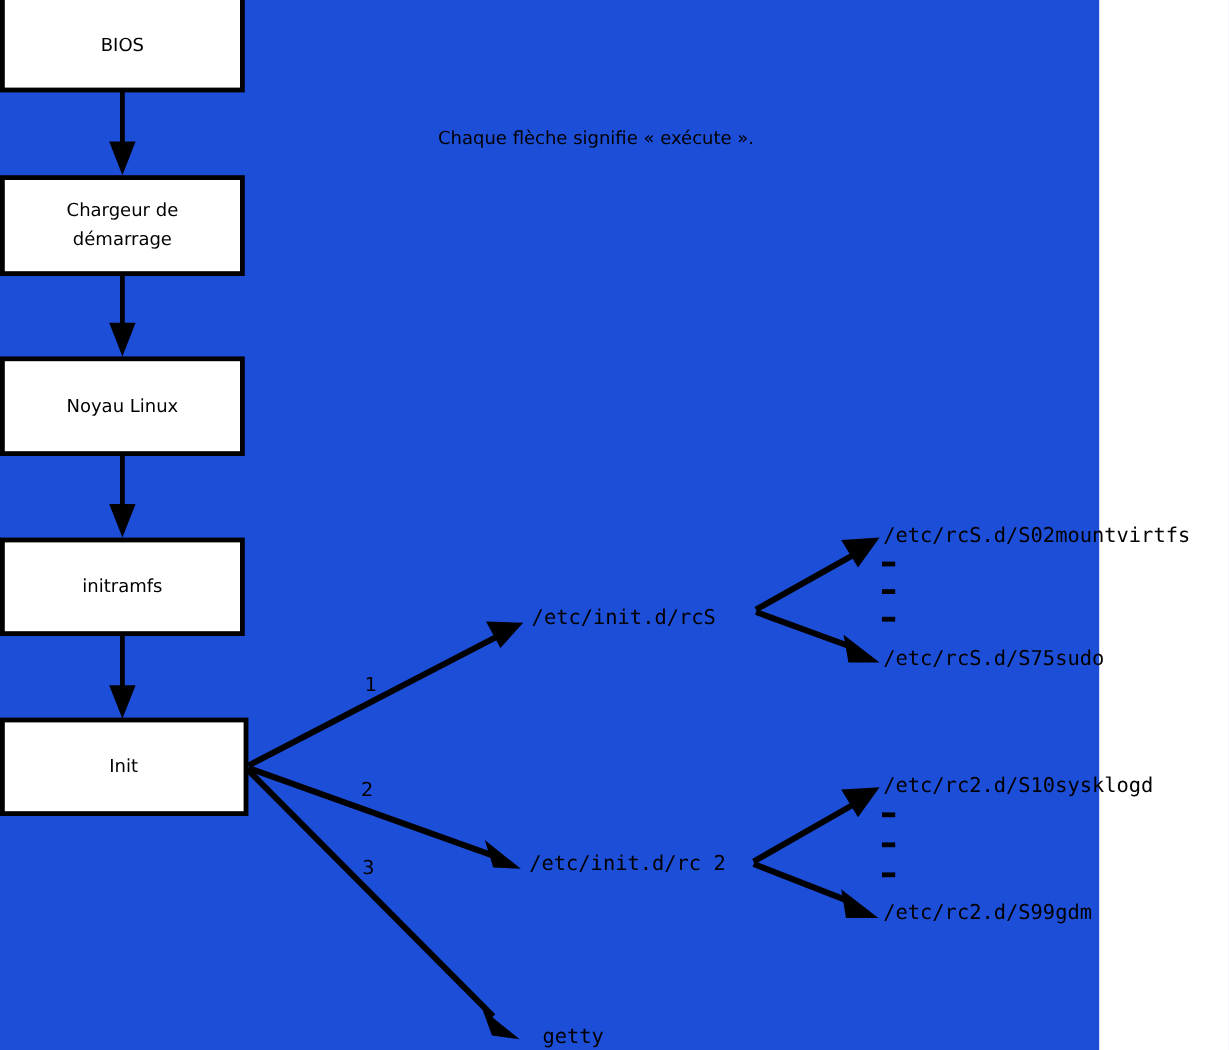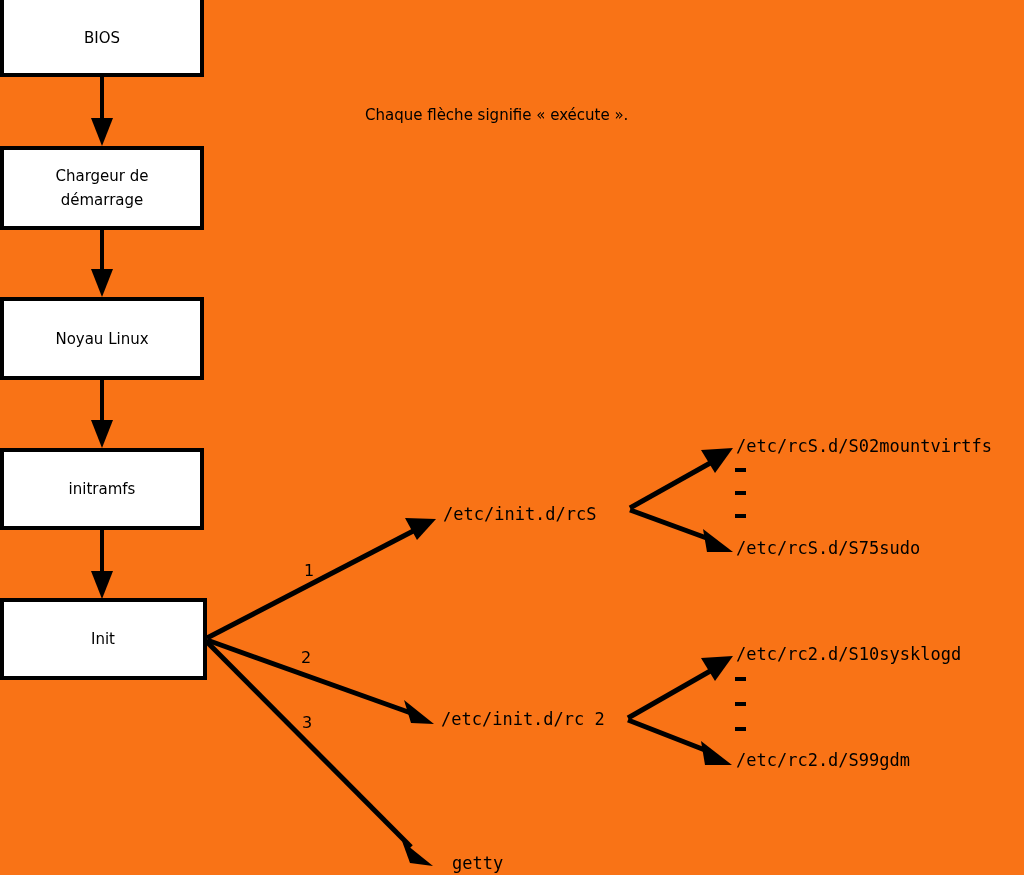--- a/index.html
+++ b/index.html
@@ -8,23 +8,23 @@
     background: #ffffff;
   }
   body {
     width: 1024px;
     height: 875px;
     overflow: hidden;
     font-family: "DejaVu Sans", sans-serif;
   }
   #diagram-root {
     position: relative;
-    width: 1024px;
+    width: 916px;
     height: 875px;
-    background: #f97316;
+    background: #1d4ed8;
   }
   svg#boot-diagram {
     display: block;
     width: 1024px;
     height: 875px;
   }
   .node-box {
     fill: #ffffff;
     stroke: #000000;
     stroke-width: 4;

